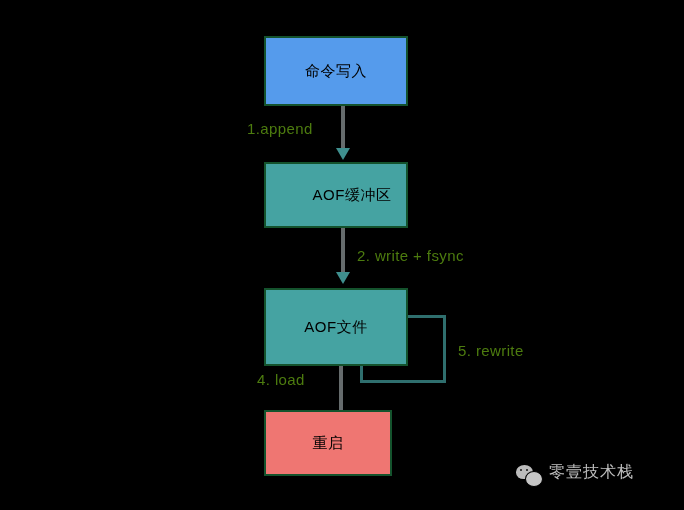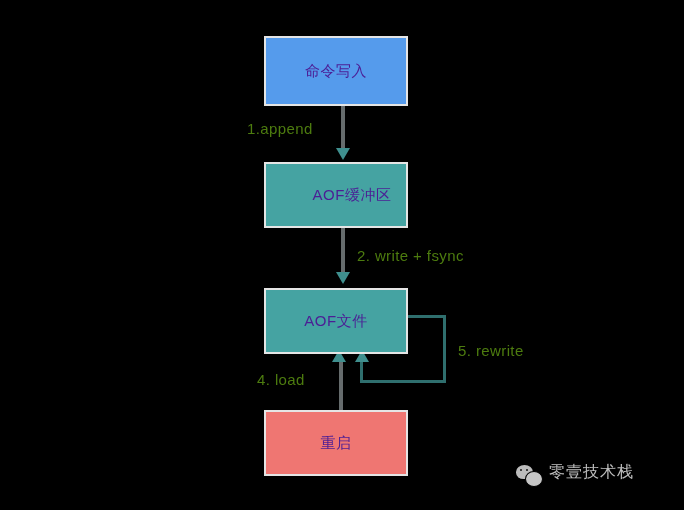--- a/index.html
+++ b/index.html
@@ -23,34 +23,34 @@
     background: #000000;
   }
 
   
   .node {
     position: absolute;
     box-sizing: border-box;
     display: flex;
     align-items: center;
     justify-content: center;
-    color: #4c1d95;
+    color: #000000;
     font-size: 15px;
     letter-spacing: 0.5px;
-    border: 2px solid #e5e5e5;
+    border: 2px solid #14532d;
     z-index: 5;
   }
   .node.blue  { background: #559bec; }
   .node.teal  { background: #45a3a2; }
   .node.red   { background: #ef7672; }
 
   #node-command   { left: 264px; top: 36px;  width: 144px; height: 70px; }
   #node-buffer    { left: 264px; top: 162px; width: 144px; height: 66px; padding-left: 32px; }
-  #node-aoffile   { left: 264px; top: 288px; width: 144px; height: 66px; text-align: center; }
-  #node-restart   { left: 264px; top: 410px; width: 144px; height: 66px; }
+  #node-aoffile   { left: 264px; top: 288px; width: 144px; height: 78px; text-align: center; }
+  #node-restart   { left: 264px; top: 410px; width: 128px; height: 66px; }
 
   
   .line {
     position: absolute;
     background: #666c6d;
     z-index: 2;
   }
   .line.teal-ln { background: #2f6f6e; }
 
   

